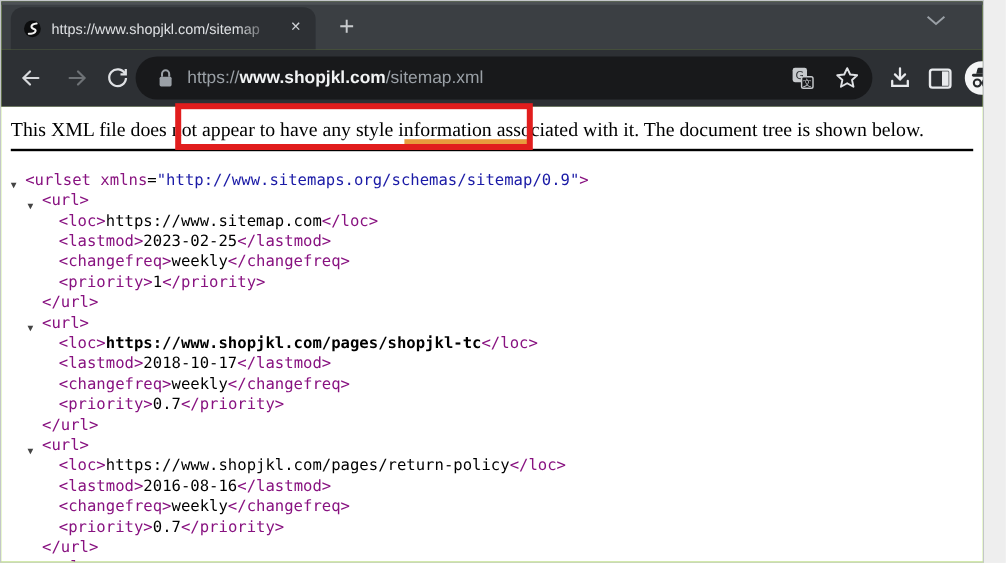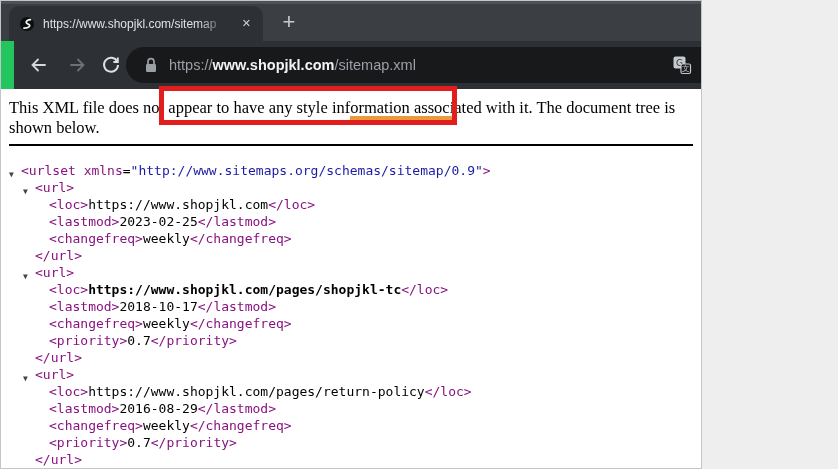--- a/index.html
+++ b/index.html
@@ -1,19 +1,19 @@
 <!DOCTYPE html>
 <html><head>
 <meta charset="utf-8">
 <style>
   * { box-sizing: border-box; }
   html,body { margin:0; padding:0; background:#eee; }
   .shot {
-    position:relative; width:702px; height:469px;
-    border:1px solid #c3c6c9; background:#22c55e; overflow:hidden;
+    position:relative; width:820px; height:469px;
+    border:1px solid #c3c6c9; background:#bef264; overflow:hidden;
     font-family:"Liberation Sans", sans-serif;
   }
   
   .tabstrip { position:absolute; top:0; left:0; right:0; height:40px; background:#3b3f43; }
   .top-edge { position:absolute; top:0; left:0; right:0; height:3px; background:#4d5155; }
   .tab {
     position:absolute; left:8px; top:5px; width:254px; height:35px;
     background:#2d3034; border-radius:10px 10px 0 0;
     display:flex; align-items:center; padding:0 10px; gap:8px;
   }
@@ -23,21 +23,21 @@
             mask-image:linear-gradient(90deg,#000 82%,transparent 98%);
   }
   .tab-close { color:#cfd2d6; font-size:11px; line-height:11px; padding:2px; cursor:default; }
   .newtab {
     position:absolute; left:274px; top:8px; width:28px; height:28px;
     color:#c8cbce; font-size:22px; font-weight:300; text-align:center; line-height:26px;
   }
   .tab-search { position:absolute; left:770px; top:8px; }
   .win-min { position:absolute; left:831px; top:12px; width:12px; height:2px; background:#c8cbce; }
   
-  .toolbar { position:absolute; top:40px; left:13px; right:0; height:48px; background:#2d3034; }
+  .toolbar { position:absolute; top:40px; left:0; right:0; height:48px; background:#2d3034; }
   .navbtn { position:absolute; top:13px; width:22px; height:22px; display:flex; align-items:center; justify-content:center; }
   .nav-back { left:13px; } .nav-fwd { left:53px; } .nav-reload { left:86px; }
   .omnibox {
     position:absolute; left:112px; top:6px; width:614px; height:36px;
     background:#18191b; border-radius:18px; display:flex; align-items:center;
   }
   .lockwrap { position:absolute; left:15px; top:8px; width:20px; height:20px; }
   .urltext { position:absolute; left:43px; top:0; height:36px; line-height:36px; font-size:14.5px; white-space:nowrap; }
   .url-scheme, .url-path { color:#9aa0a6; }
   .url-domain { color:#f1f3f4; font-weight:600; }
@@ -163,33 +163,34 @@
     <div class="anno-box" style="border-color: rgb(225, 29, 29);"></div>
     <div class="anno-underline" style="background: rgb(232, 154, 61);"></div>
   </div>
 
   <div class="content">
     <p class="notice">This XML file does not appear to have any style information associated with it. The document tree is shown below.</p>
     <hr class="divider">
     <div class="xmltree" id="xml-tree">
         <div class="xline lv0"><span class="xarrow" style="color: rgb(68, 68, 68);">▼</span><span style="color: rgb(136, 18, 128);">&lt;urlset </span><span style="color: rgb(138, 22, 128); text-align: right;">xmlns</span><span style="color: rgb(0, 0, 0);">=</span><span style="color: rgb(26, 26, 166);">"http://www.sitemaps.org/schemas/sitemap/0.9"</span><span style="color: rgb(136, 18, 128);">&gt;</span></div>
         <div class="xline lv1"><span class="xarrow" style="color: rgb(68, 68, 68);">▼</span><span style="color: rgb(136, 18, 128);">&lt;url&gt;</span></div>
-        <div class="xline lv2"><span style="color: rgb(136, 18, 128);">&lt;loc&gt;</span><span style="color: rgb(0, 0, 0);">https://www.shopjkl.com</span><span style="color: rgb(136, 18, 128);">&lt;/loc&gt;</span></div>
+        <div class="xline lv2"><span style="color: rgb(136, 18, 128);">&lt;loc&gt;</span><span style="color: rgb(0, 0, 0);">https://www.sitemap.com</span><span style="color: rgb(136, 18, 128);">&lt;/loc&gt;</span></div>
         <div class="xline lv2"><span style="color: rgb(136, 18, 128);">&lt;lastmod&gt;</span><span style="color: rgb(0, 0, 0); margin-top: 39px;">2023-02-25</span><span style="color: rgb(136, 18, 128);">&lt;/lastmod&gt;</span></div>
         <div class="xline lv2"><span style="color: rgb(136, 18, 128);">&lt;changefreq&gt;</span><span style="color: rgb(0, 0, 0);">weekly</span><span style="color: rgb(136, 18, 128);">&lt;/changefreq&gt;</span></div>
+        <div class="xline lv2"><span style="color: rgb(136, 18, 128);">&lt;priority&gt;</span><span style="color: rgb(0, 0, 0);">1</span><span style="color: rgb(136, 18, 128);">&lt;/priority&gt;</span></div>
         <div class="xline lv1"><span style="color: rgb(136, 18, 128);">&lt;/url&gt;</span></div>
         <div class="xline lv1"><span class="xarrow" style="color: rgb(68, 68, 68);">▼</span><span style="color: rgb(136, 18, 128);">&lt;url&gt;</span></div>
         <div class="xline lv2"><span style="color: rgb(136, 18, 128);">&lt;loc&gt;</span><span style="color: rgb(0, 0, 0); font-weight: bold;">https://www.shopjkl.com/pages/shopjkl-tc</span><span style="color: rgb(136, 18, 128);">&lt;/loc&gt;</span></div>
         <div class="xline lv2"><span style="color: rgb(136, 18, 128);">&lt;lastmod&gt;</span><span style="color: rgb(0, 0, 0);">2018-10-17</span><span style="color: rgb(136, 18, 128);">&lt;/lastmod&gt;</span></div>
         <div class="xline lv2"><span style="color: rgb(136, 18, 128);">&lt;changefreq&gt;</span><span style="color: rgb(0, 0, 0);">weekly</span><span style="color: rgb(136, 18, 128);">&lt;/changefreq&gt;</span></div>
         <div class="xline lv2"><span style="color: rgb(136, 18, 128);">&lt;priority&gt;</span><span style="color: rgb(0, 0, 0);">0.7</span><span style="color: rgb(136, 18, 128);">&lt;/priority&gt;</span></div>
         <div class="xline lv1"><span style="color: rgb(136, 18, 128);">&lt;/url&gt;</span></div>
         <div class="xline lv1"><span class="xarrow" style="color: rgb(68, 68, 68);">▼</span><span style="color: rgb(136, 18, 128);">&lt;url&gt;</span></div>
         <div class="xline lv2"><span style="color: rgb(136, 18, 128);">&lt;loc&gt;</span><span style="color: rgb(0, 0, 0);">https://www.shopjkl.com/pages/return-policy</span><span style="color: rgb(136, 18, 128);">&lt;/loc&gt;</span></div>
-        <div class="xline lv2"><span style="color: rgb(136, 18, 128);">&lt;lastmod&gt;</span><span style="color: rgb(0, 0, 0);">2016-08-29</span><span style="color: rgb(136, 18, 128);">&lt;/lastmod&gt;</span></div>
+        <div class="xline lv2"><span style="color: rgb(136, 18, 128);">&lt;lastmod&gt;</span><span style="color: rgb(0, 0, 0);">2016-08-16</span><span style="color: rgb(136, 18, 128);">&lt;/lastmod&gt;</span></div>
         <div class="xline lv2"><span style="color: rgb(136, 18, 128);">&lt;changefreq&gt;</span><span style="color: rgb(0, 0, 0);">weekly</span><span style="color: rgb(136, 18, 128);">&lt;/changefreq&gt;</span></div>
         <div class="xline lv2"><span style="color: rgb(136, 18, 128);">&lt;priority&gt;</span><span style="color: rgb(0, 0, 0);">0.7</span><span style="color: rgb(136, 18, 128);">&lt;/priority&gt;</span></div>
         <div class="xline lv1"><span style="color: rgb(136, 18, 128);">&lt;/url&gt;</span></div>
         <div class="xline lv1"><span style="color: rgb(136, 18, 128);">&lt;url&gt;</span></div>
       </div>
   </div>
 
 </div>
 
 </body></html>

